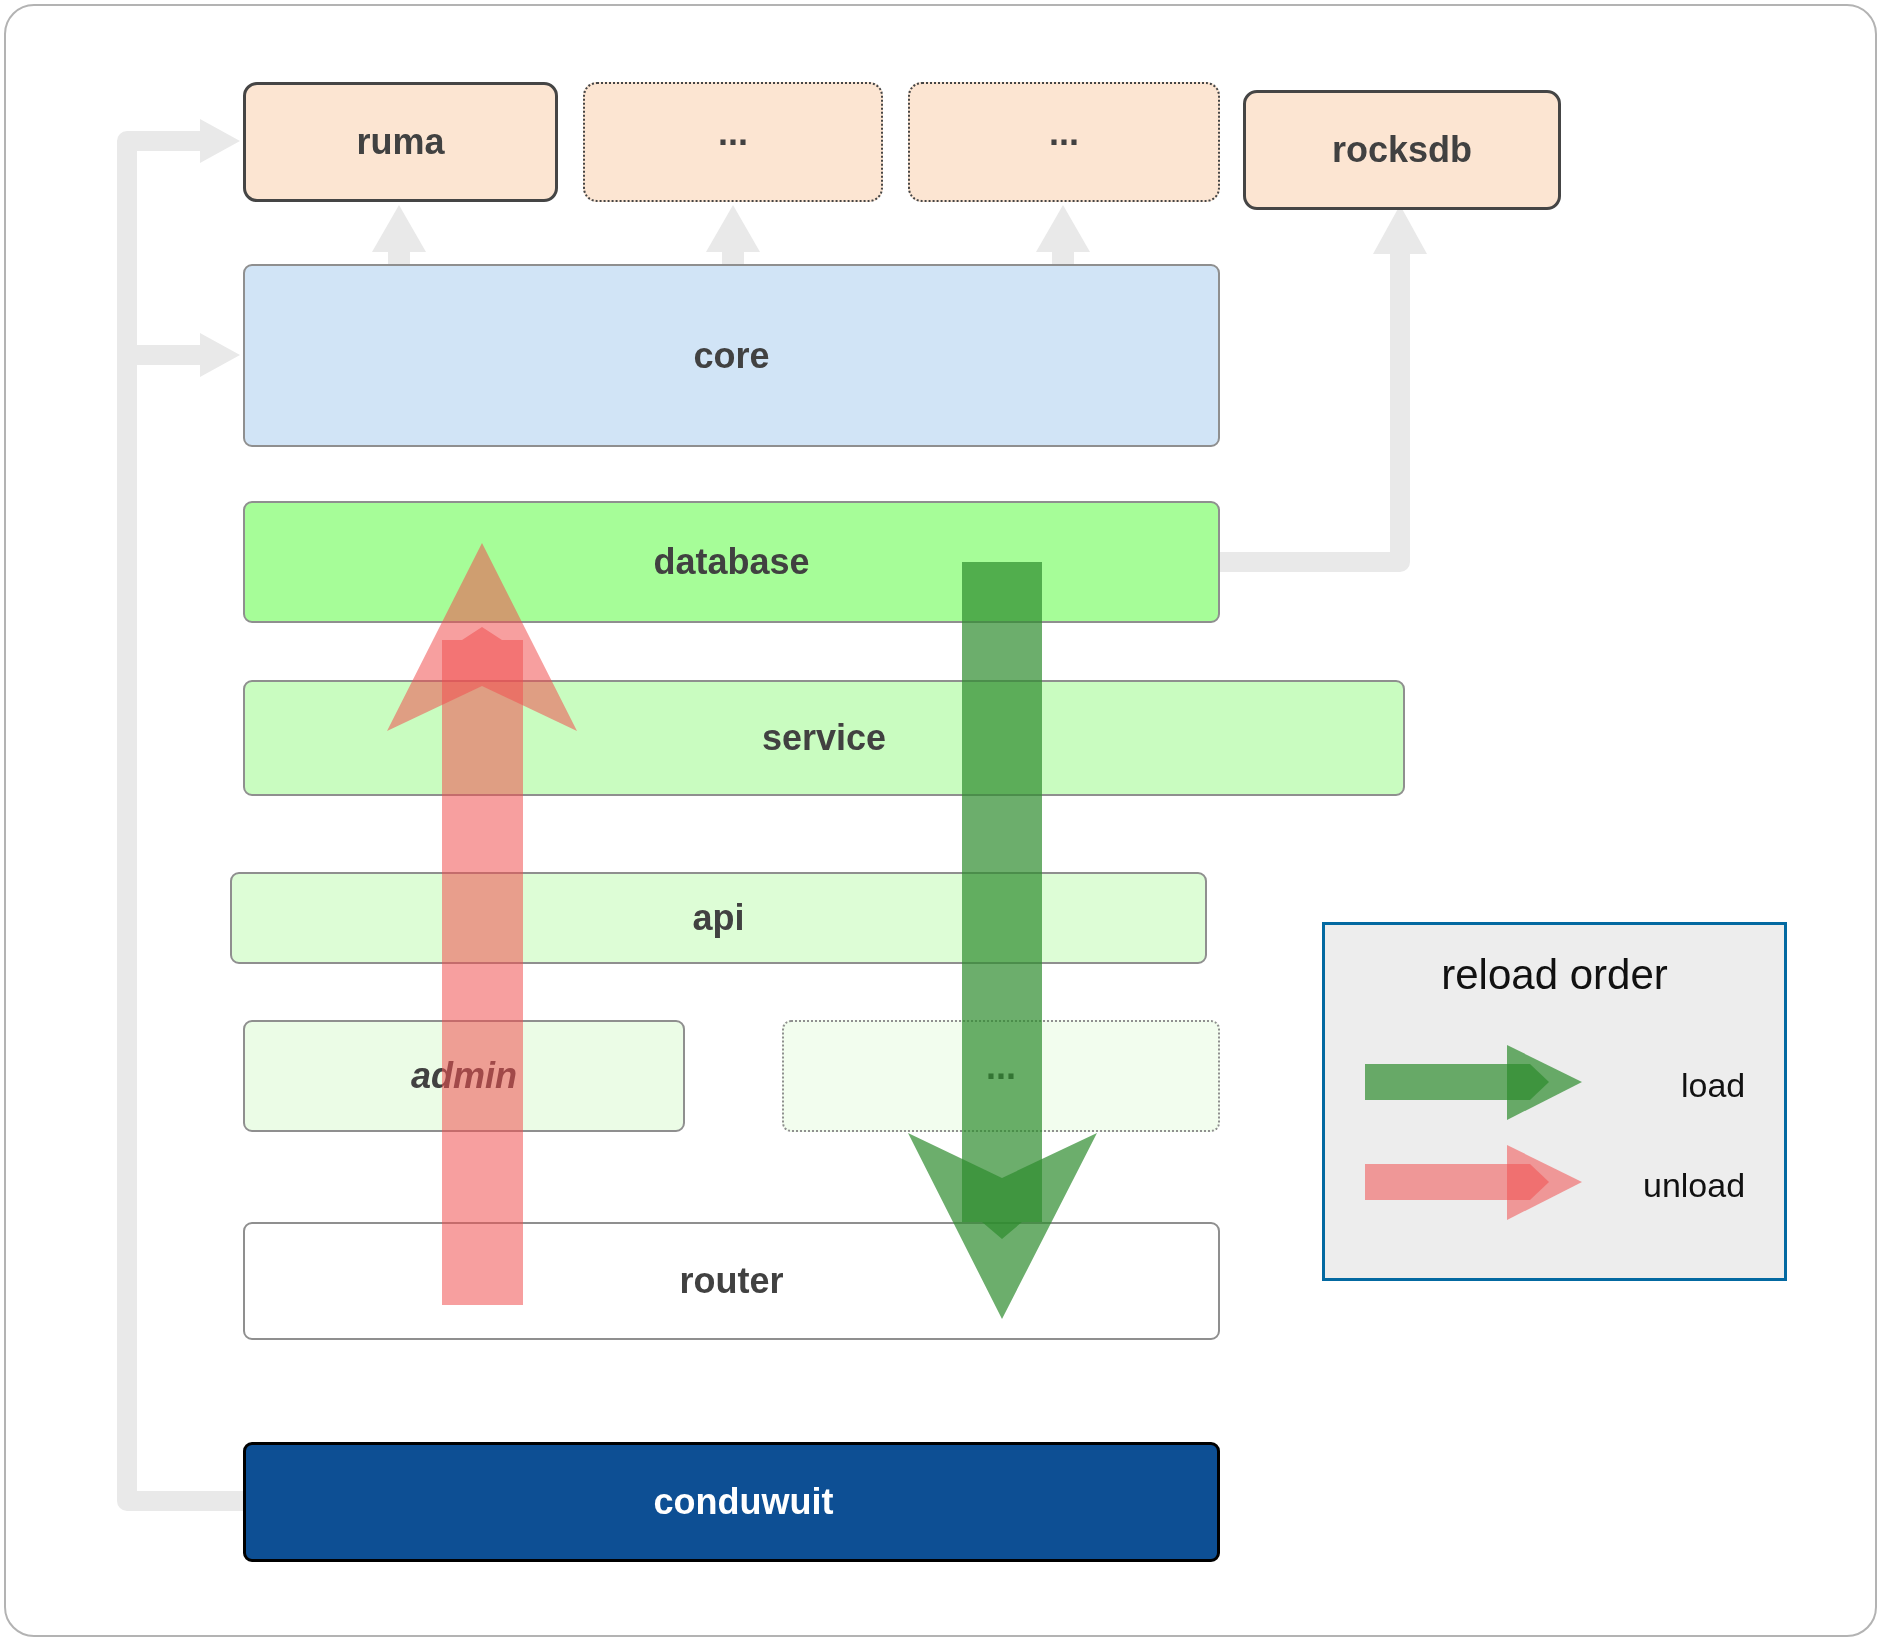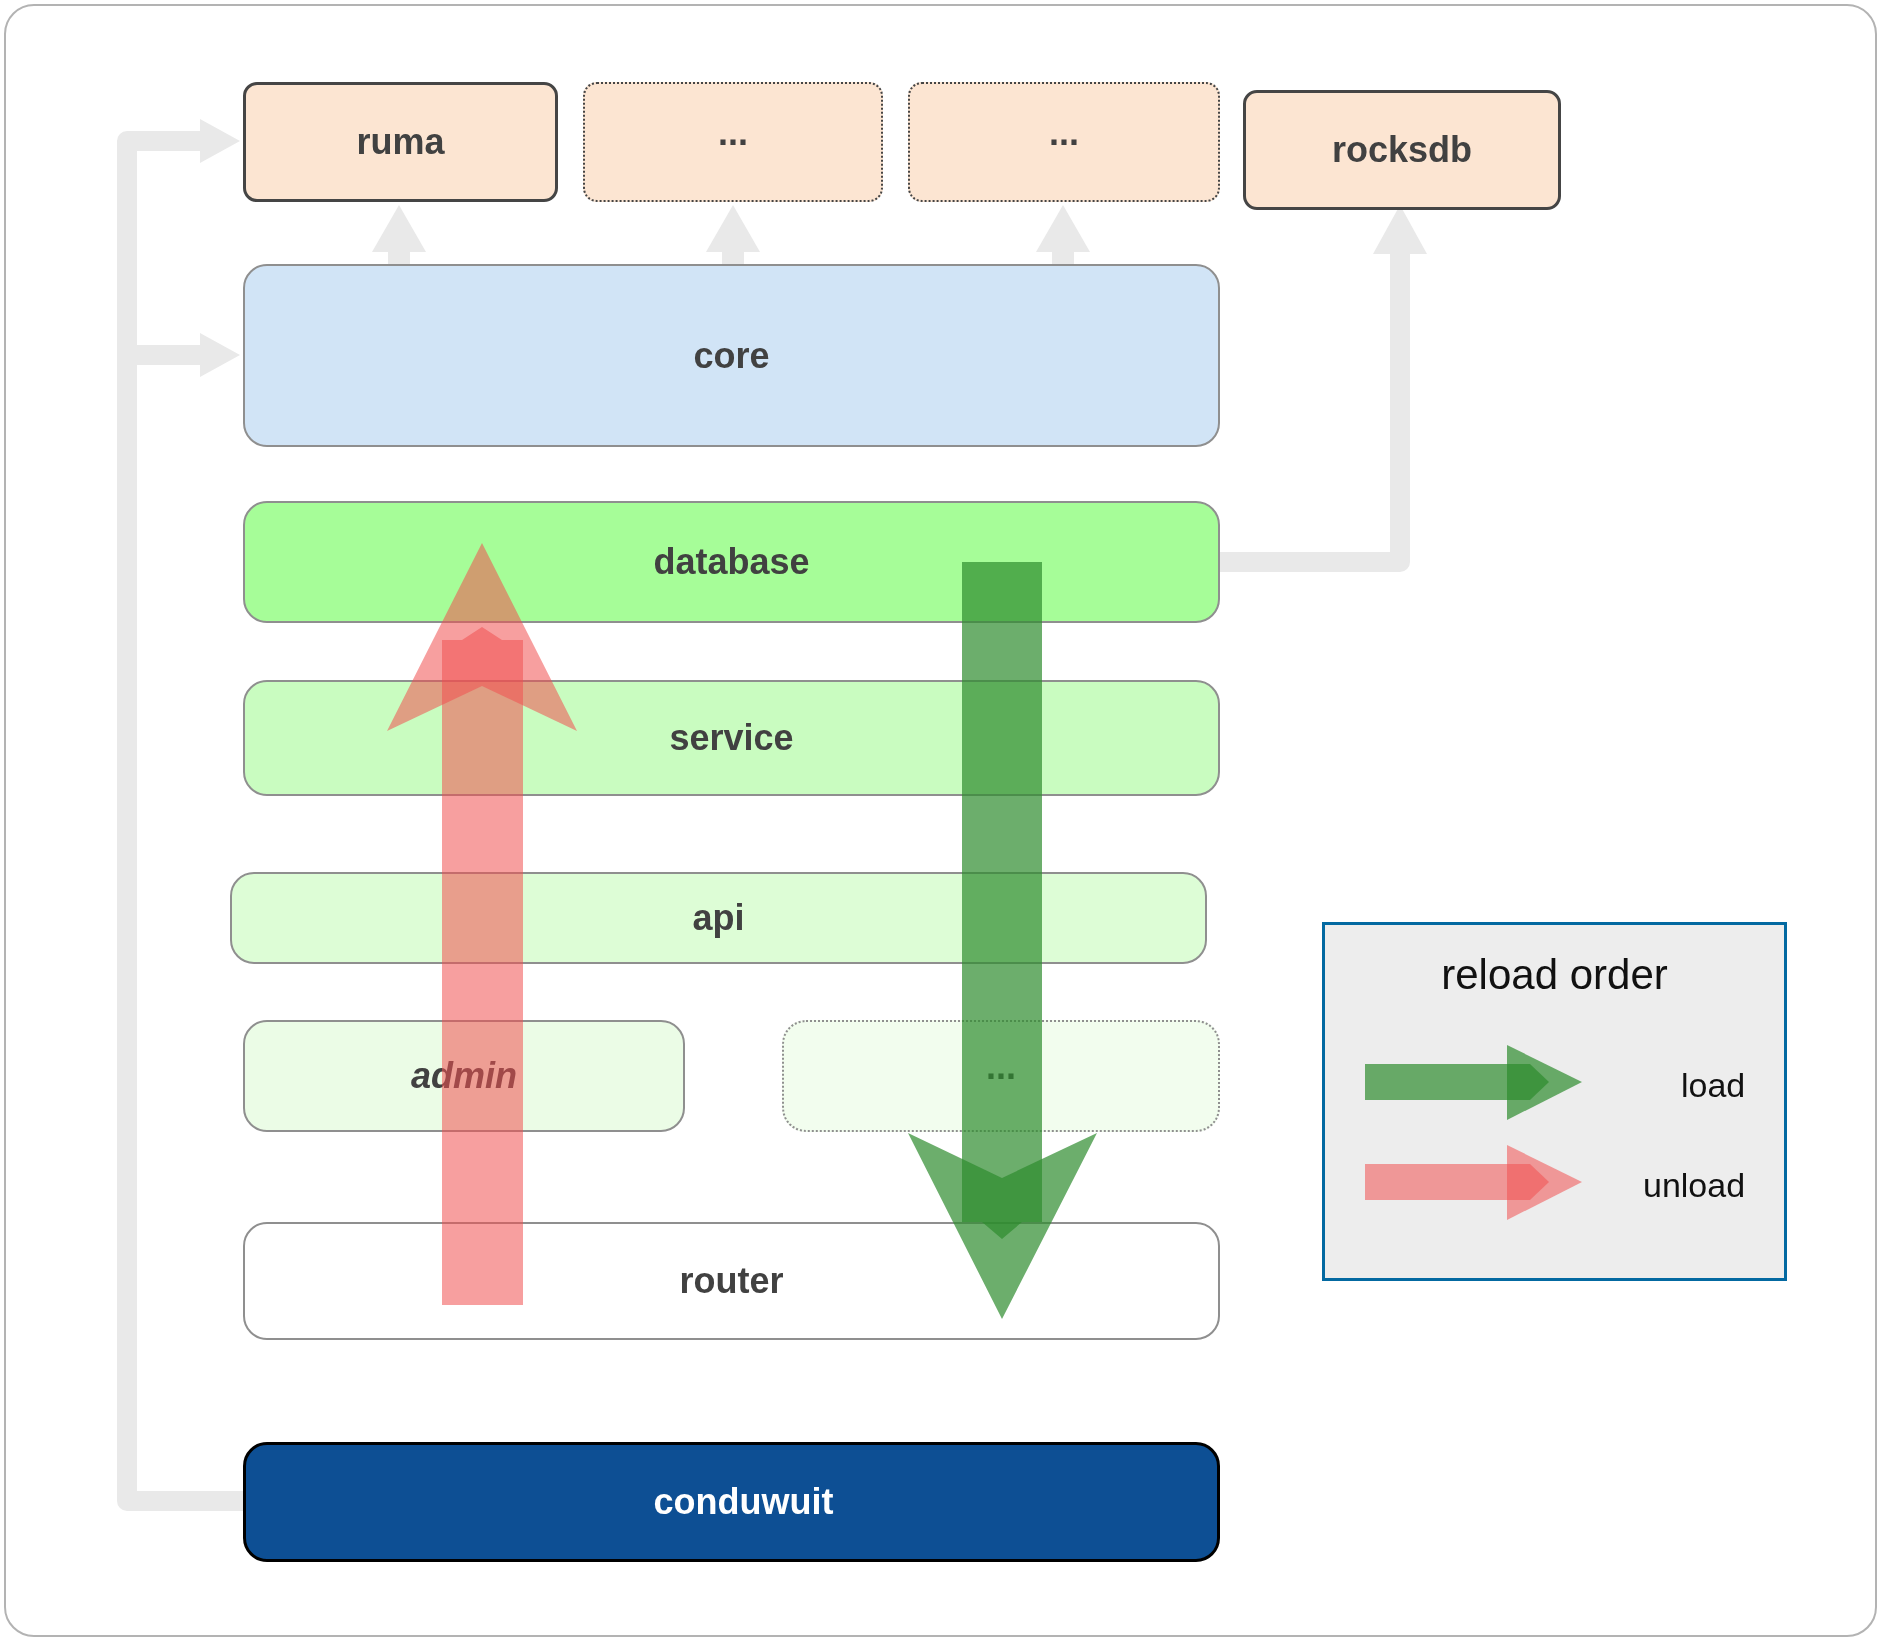--- a/index.html
+++ b/index.html
@@ -8,34 +8,34 @@
   .canvas{position:absolute;inset:0;width:1883px;height:1643px;}
   .frame{position:absolute;left:4px;top:4px;width:1873px;height:1633px;
          border:2px solid var(--frame-border,#b3b3b3);border-radius:30px;box-sizing:border-box;}
   svg.layer{position:absolute;left:0;top:0;width:1883px;height:1643px;}
   .under{z-index:1;}
   .over{z-index:3;}
   .box{position:absolute;box-sizing:border-box;display:flex;align-items:center;
        justify-content:center;font-size:36px;font-weight:600;
        color:var(--label-text,#414141);z-index:2;}
   .r14{border-radius:14px;}
-  .r16{border-radius:24px;}
+  .r16{border-radius:9px;}
   .solid-dark{border:3px solid var(--box-border-dark,#454545);}
   .dotted-dark{border:2px dotted var(--box-border-dark,#454545);}
   .solid-gray{border:2px solid var(--box-border-gray,#8f8f8f);}
   .dotted-gray{border:2px dotted var(--box-border-gray,#8f8f8f);}
   .peach{background:var(--ruma-fill,#fce5d2);}
   .dots-label{transform:translateY(-9px);}
   .box-ruma{left:243px;top:82px;width:315px;height:120px;}
   .box-dots1{left:583px;top:82px;width:300px;height:120px;}
   .box-dots2{left:908px;top:82px;width:312px;height:120px;}
   .box-rocksdb{left:1243px;top:90px;width:318px;height:120px;}
   .box-core{left:243px;top:264px;width:977px;height:183px;background:var(--core-fill,#d1e4f6);}
   .box-database{left:243px;top:501px;width:977px;height:122px;background:var(--database-fill,#a6fd98);}
-  .box-service{left:243px;top:680px;width:977px;height:116px;background:var(--service-fill,#c9fcc0);}
+  .box-service{left:243px;top:680px;width:1162px;height:116px;background:var(--service-fill,#c9fcc0);}
   .box-api{left:230px;top:852px;width:977px;height:92px;background:var(--api-fill,#ddfdd6);margin-top:20px;}
   .box-admin{left:243px;top:1020px;width:442px;height:112px;background:var(--admin-fill,#ebfce6);font-style:italic;}
   .box-admin-dots{left:782px;top:1020px;width:438px;height:112px;background:var(--admin-ellipsis-fill,#f2fdee);}
   .box-router{left:243px;top:1222px;width:977px;height:118px;background:var(--router-fill,#ffffff);}
   .box-conduwuit{left:243px;top:1442px;width:977px;height:120px;background:var(--conduwuit-fill,#0d4f94);
                  border:3px solid #000;color:var(--conduwuit-text,#ffffff);font-weight:700;padding-left:24px;}
   .legend{position:absolute;left:1322px;top:922px;width:465px;height:359px;box-sizing:border-box;
           background:var(--legend-bg,#ededed);border:3px solid #0369a1;z-index:2;}
   .legend-title{margin-top:26px;text-align:center;font-size:42px;
                 color:var(--legend-text,#111111);}

